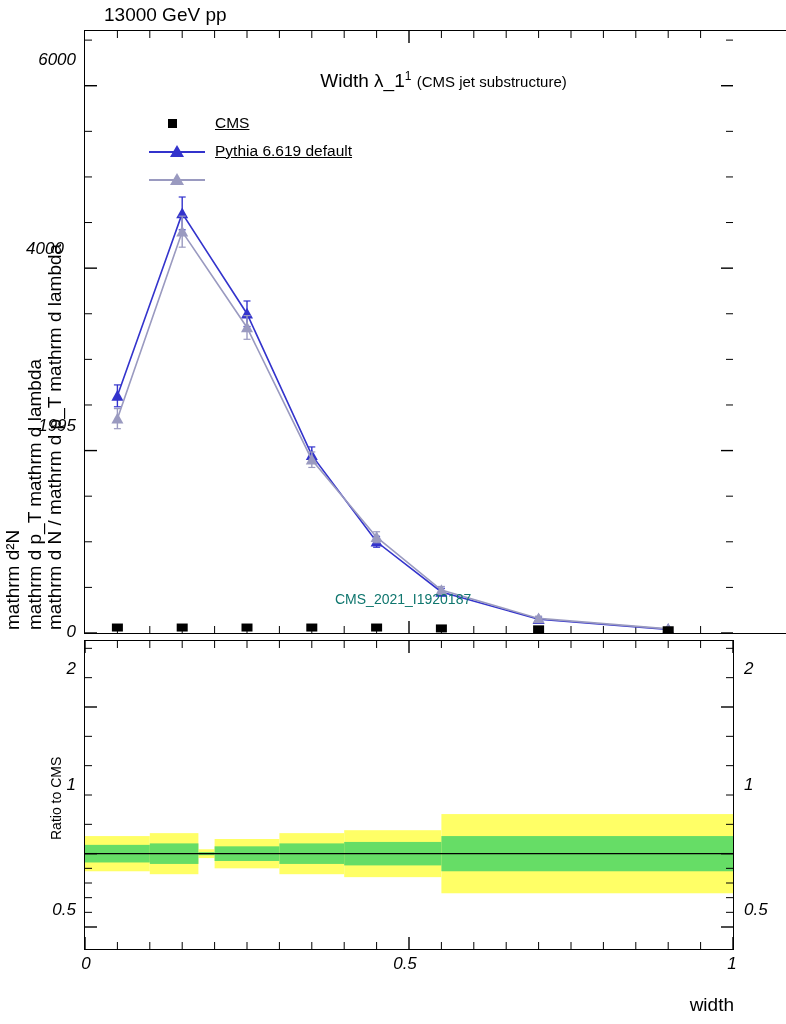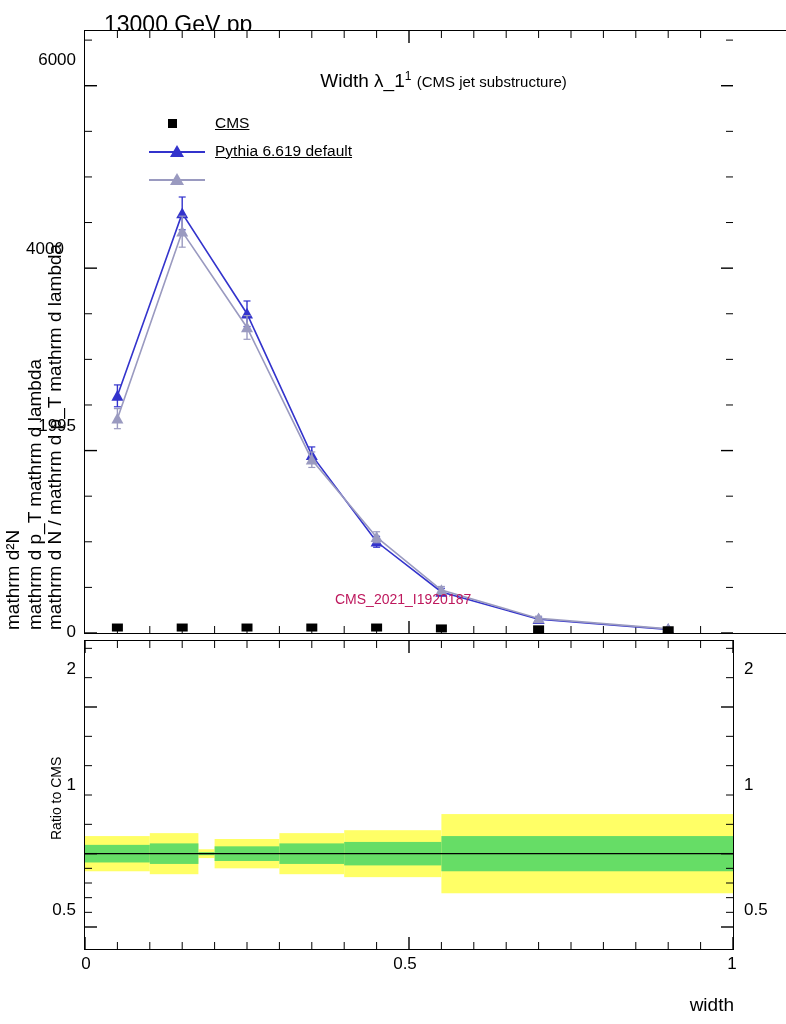--- a/index.html
+++ b/index.html
@@ -18,22 +18,21 @@
   .root {
     position: absolute;
     left: 0; top: 0;
     width: 786px; height: 1024px;
   }
 
   
   .hdr-left {
     position: absolute;
     left: 104px; top: 4px;
-    font-size: 23px;
-    margin-top: 7px;
+    font-size: 19px;
   }
   .hdr-right {
     position: absolute;
     right: 52px; top: 4px;
     font-size: 19px;
     margin-top: 28px;
   }
 
   
   .vcap {
@@ -129,26 +128,27 @@
     position: absolute;
     right: 52px; bottom: 8px;
     font-size: 19px;
     margin-left: 39px;
   }
 
   .tick-lbl {
     position: absolute;
     font-size: 17px;
     white-space: nowrap;
+    font-style: italic;
   }
 
   .watermark {
     position: absolute;
     font-size: 14px;
-    color: #be185d;
+    color: #0f766e;
     white-space: nowrap;
   }
 
   svg { display: block; }
 </style>
 </head>
 <body>
 
 <div class="root">
 

